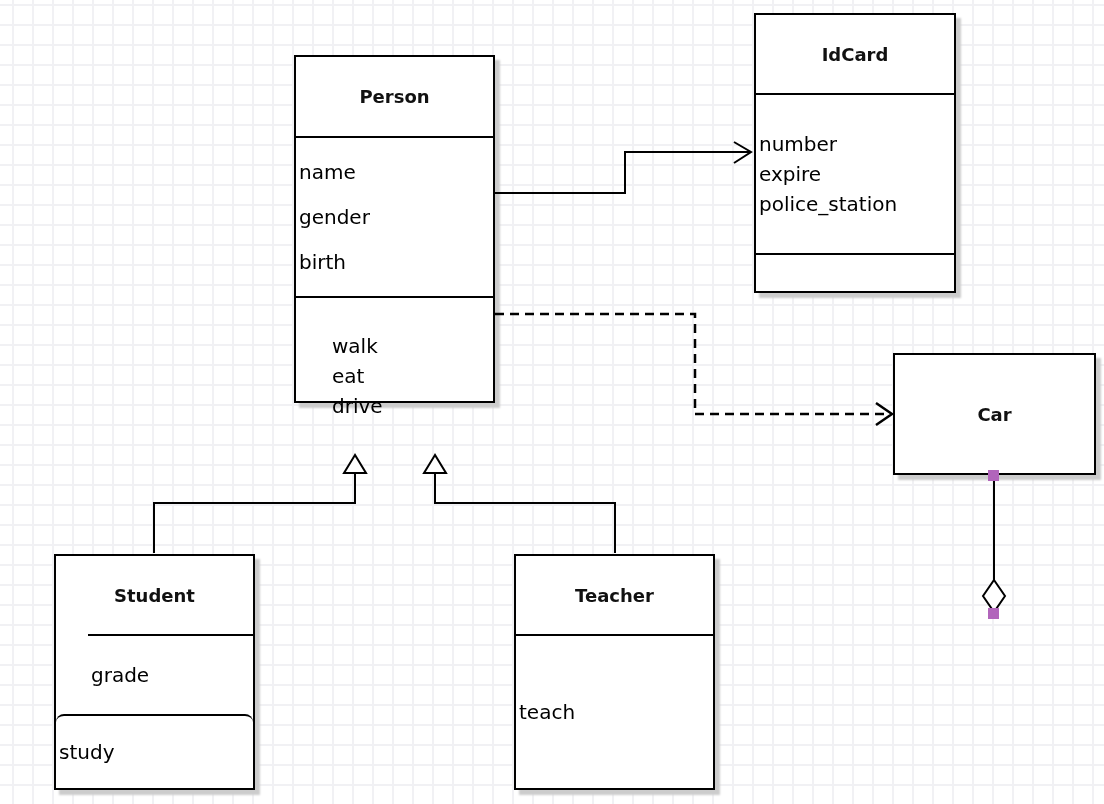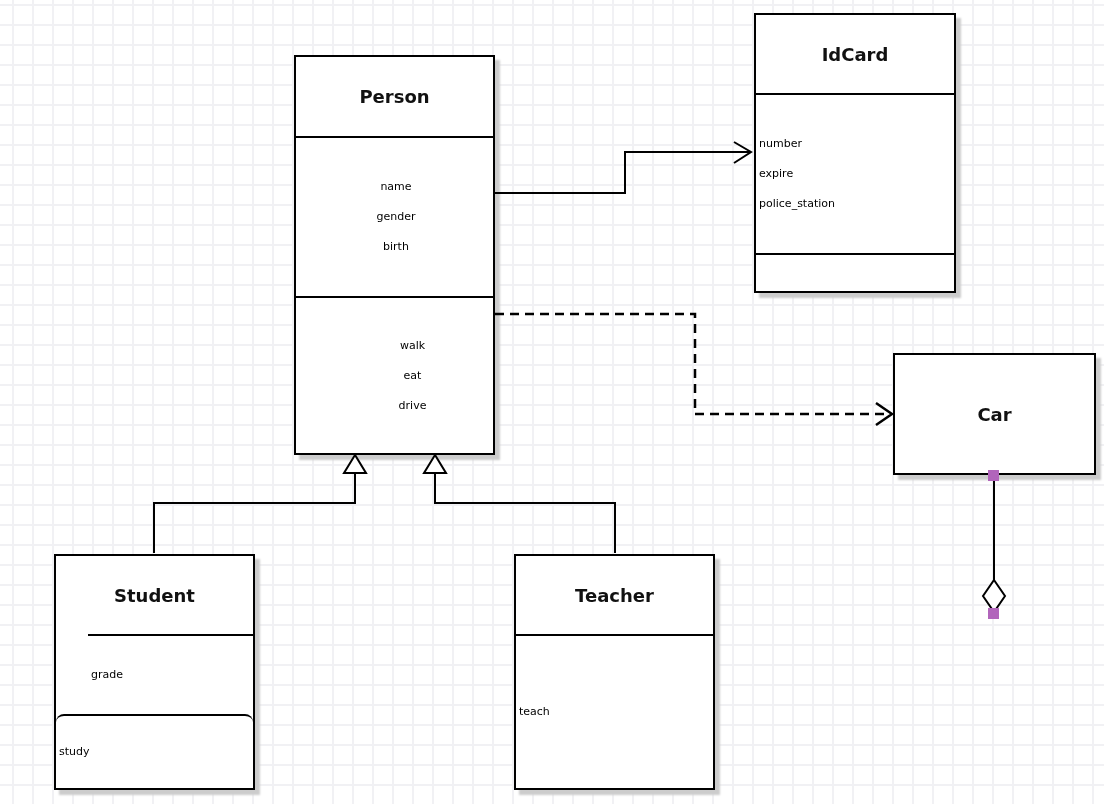--- a/index.html
+++ b/index.html
@@ -42,21 +42,21 @@
   .uml-section {
     box-sizing: border-box;
     border-top: 2px solid #000000;
     display: flex;
     flex-direction: column;
     justify-content: center;
     padding-left: 3px;
     flex: 0 0 auto;
   }
   .uml-member {
-    font-size: 11px;
+    font-size: 20px;
     line-height: 30px;
     color: #000000;
     white-space: nowrap;
   }
   .title-only {
     justify-content: center;
   }
   #wires {
     position: absolute;
     left: 0;
@@ -64,23 +64,23 @@
     width: 1104px;
     height: 804px;
     pointer-events: none;
   }
 </style>
 </head>
 <body>
 
 <div id="canvas">
 
-  <div class="uml-class" style="left:294px; top:55px; width:201px; height:400px;text-align:center;">
+  <div class="uml-class" style="left:294px; top:55px; width:201px; height:348px;">
     <div class="uml-title" style="height:79px;">Person</div>
-    <div class="uml-section" style="height:160px;">
+    <div class="uml-section" style="height:160px;gap:15px;">
       <div class="uml-member">name</div>
       <div class="uml-member">gender</div>
       <div class="uml-member">birth</div>
     </div>
     <div class="uml-section" style="height:157px;padding-left:36px;">
       <div class="uml-member">walk</div>
       <div class="uml-member">eat</div>
       <div class="uml-member">drive</div>
     </div>
   </div>

